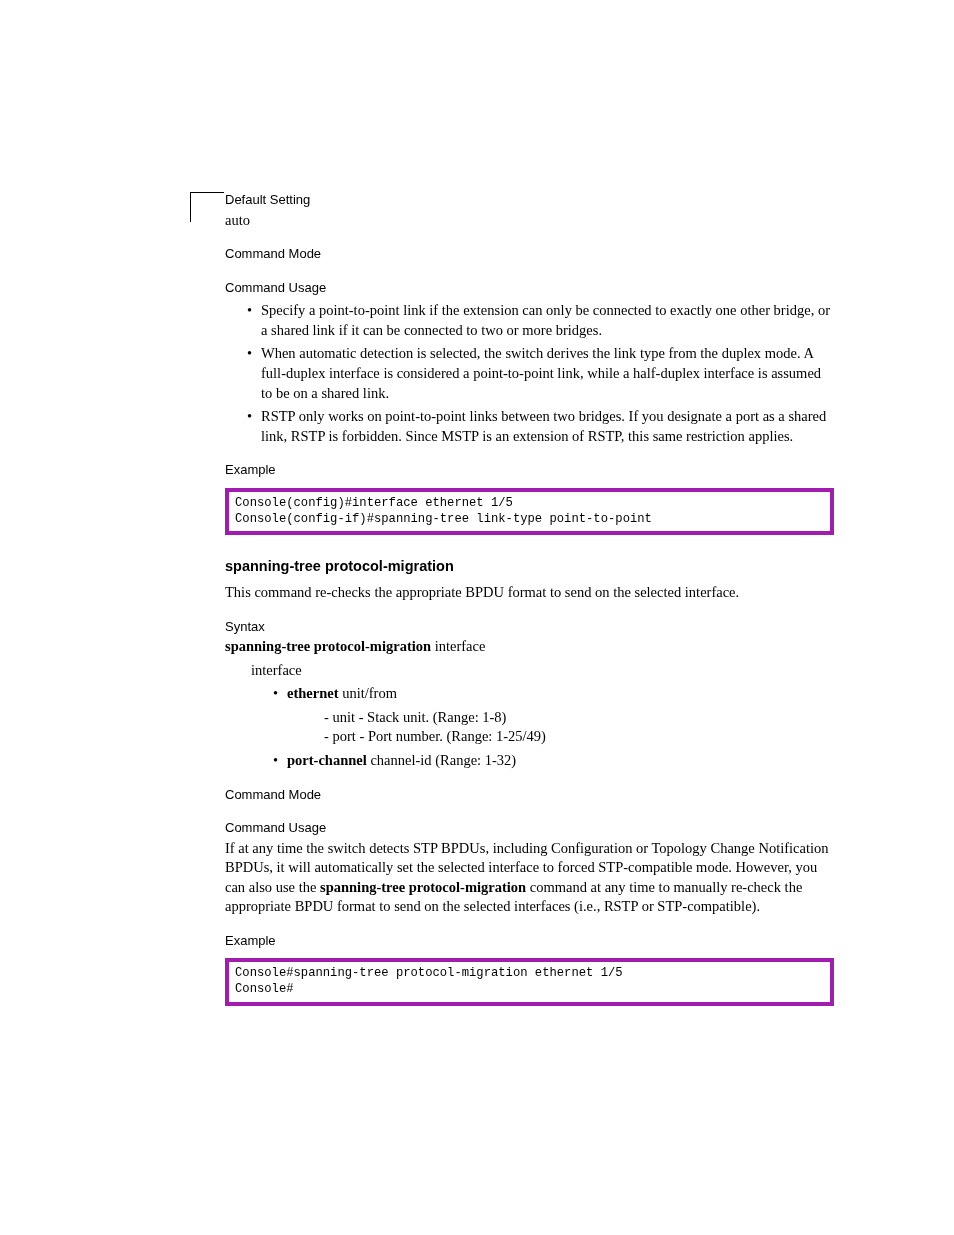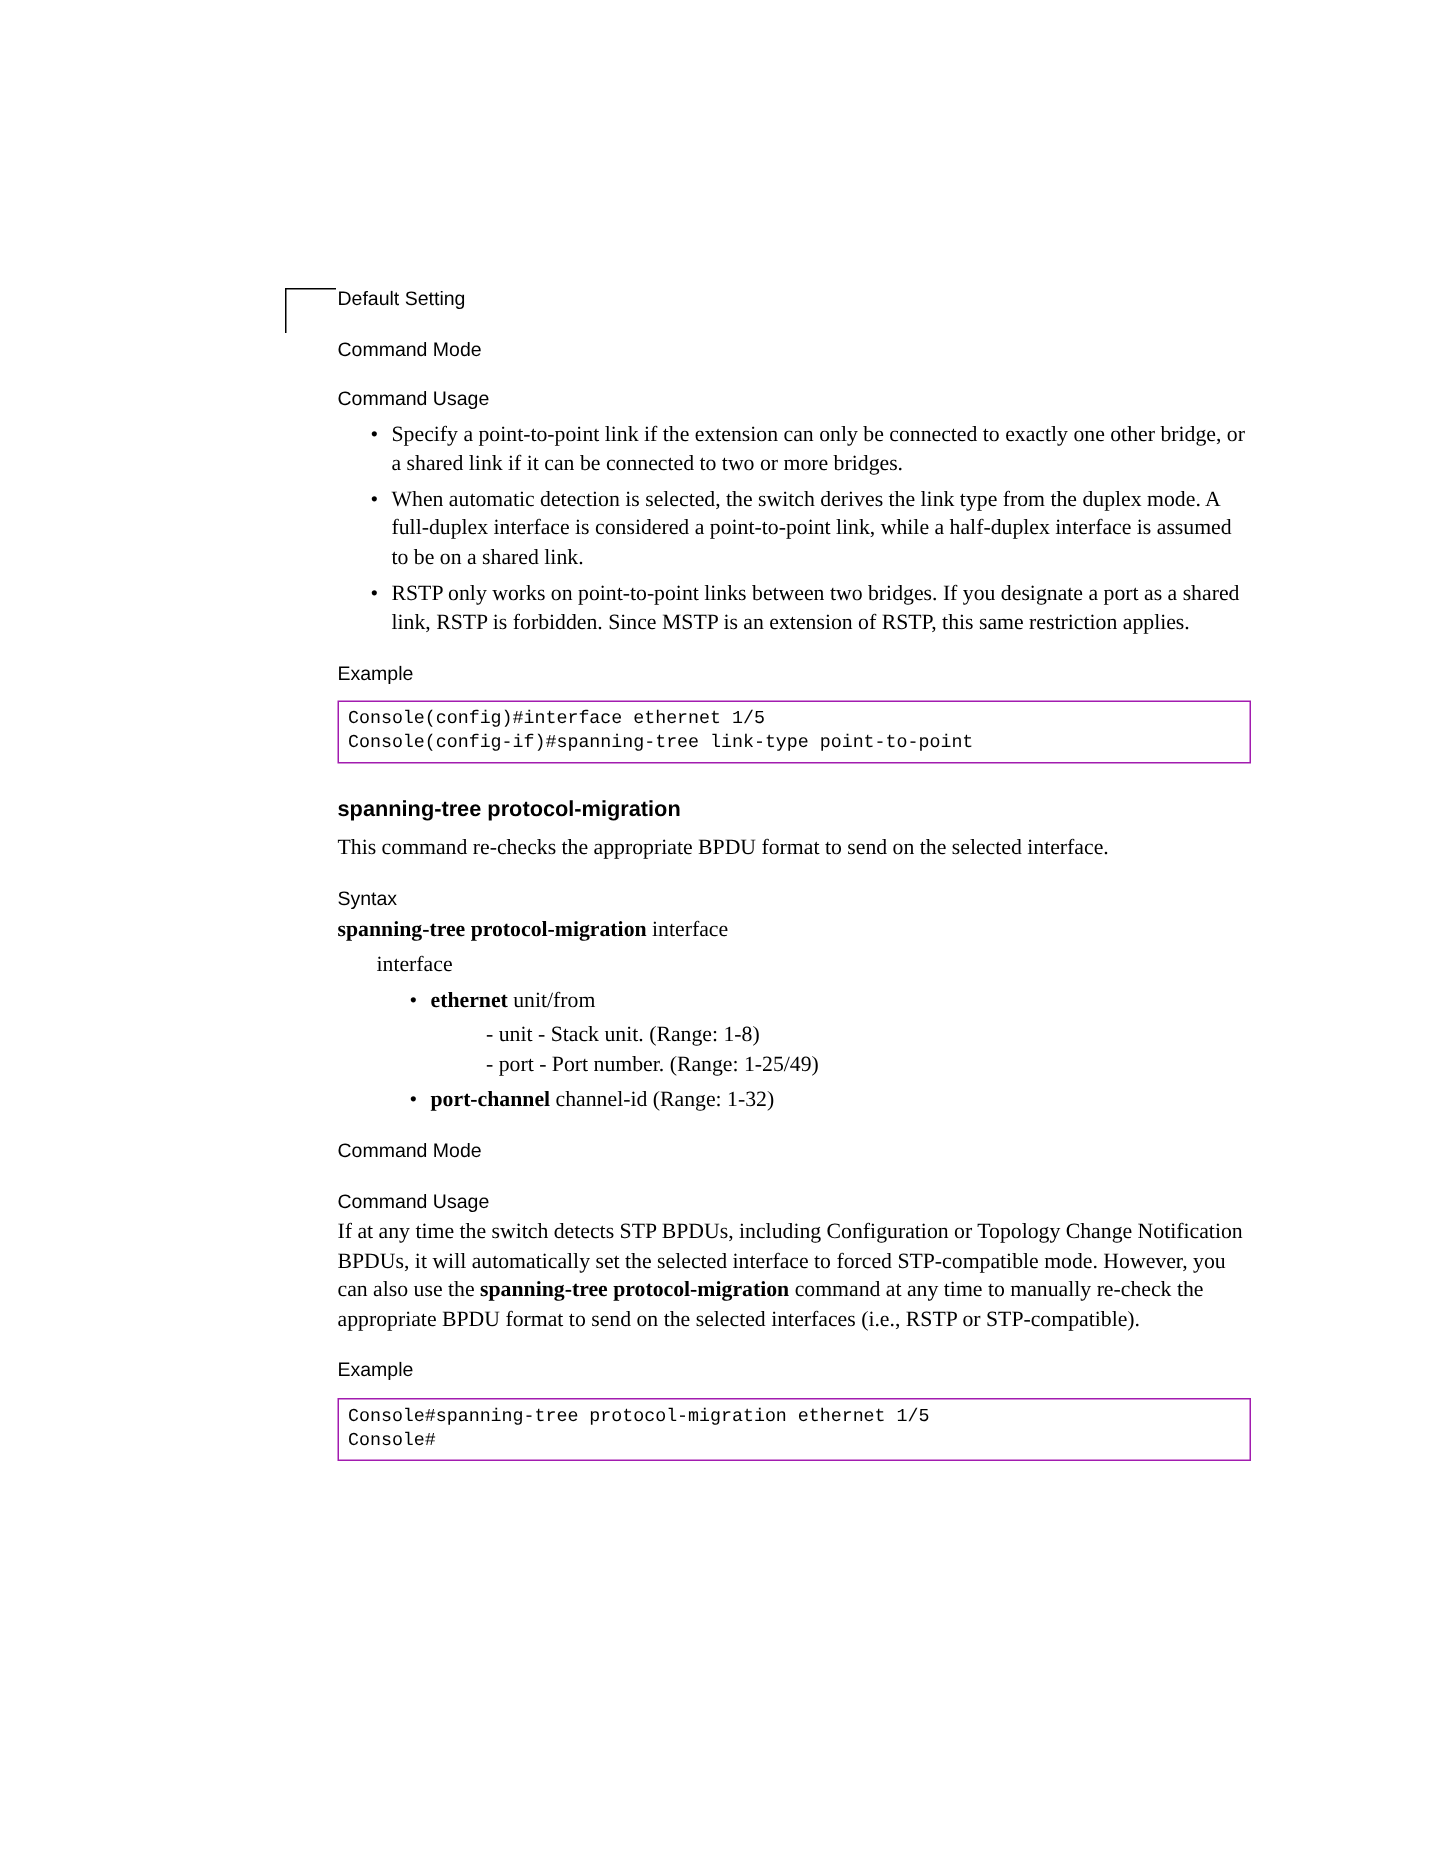--- a/index.html
+++ b/index.html
@@ -33,21 +33,21 @@
     display: flex;
     margin: 4px 0;
   }
   .bullet-item .dot {
     width: 14px;
     flex: 0 0 14px;
   }
   .bullet-item .text { flex: 1 1 auto; }
   .sub-indent { margin-left: 26px; margin-top: 4px; }
   .console-box {
-    border: 1px solid #a21caf;
+    border: 4px solid #a21caf;
     font-family: "Courier New", Courier, monospace;
     font-size: 12.2px;
     line-height: 1.3;
     padding: 4px 6px;
     white-space: pre;
     margin: 8px 0 22px 0;
     overflow: hidden;
   }
   .section-heading {
     font-family: Arial, Helvetica, sans-serif;
@@ -59,20 +59,21 @@
   .italic { }
   .bold { font-weight: bold; }
 </style>
 </head>
 <body>
 
 <div class="crop-mark"></div>
 
 <div class="block">
   <span class="label">Default Setting</span>
+  <div class="para">auto</div>
 </div>
 
 <div class="block">
   <span class="label">Command Mode</span>
 </div>
 
 <div class="block">
   <span class="label">Command Usage</span>
   <div class="bullet-list">
     <div class="bullet-item">

